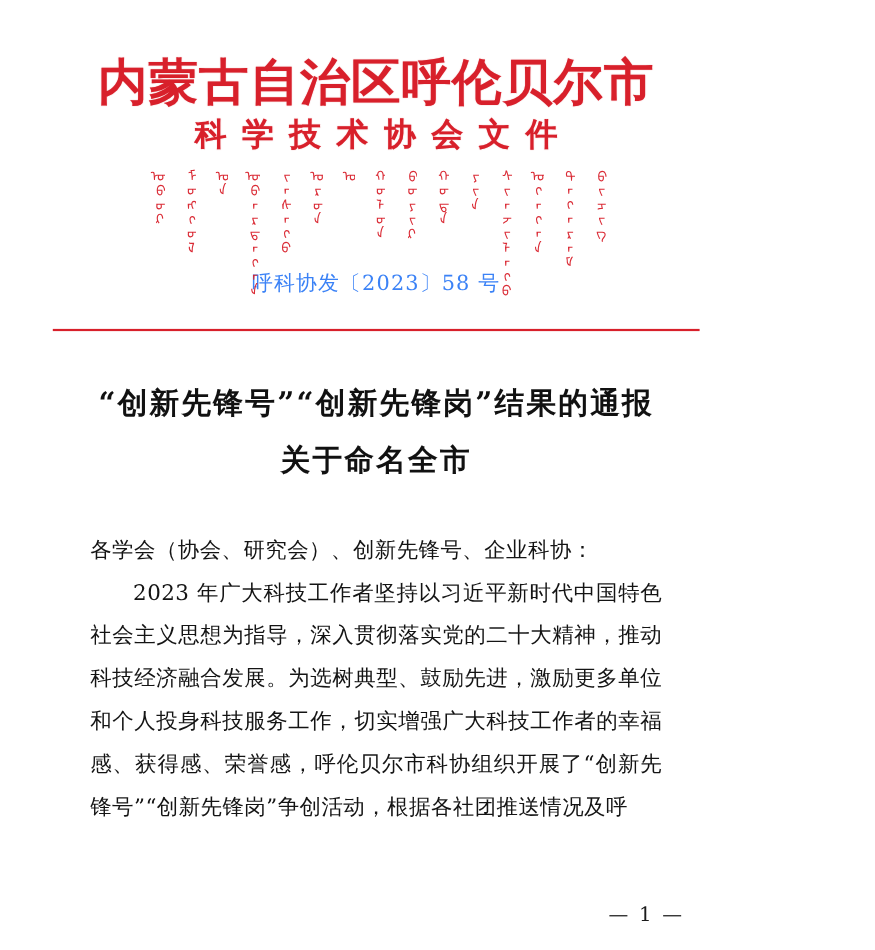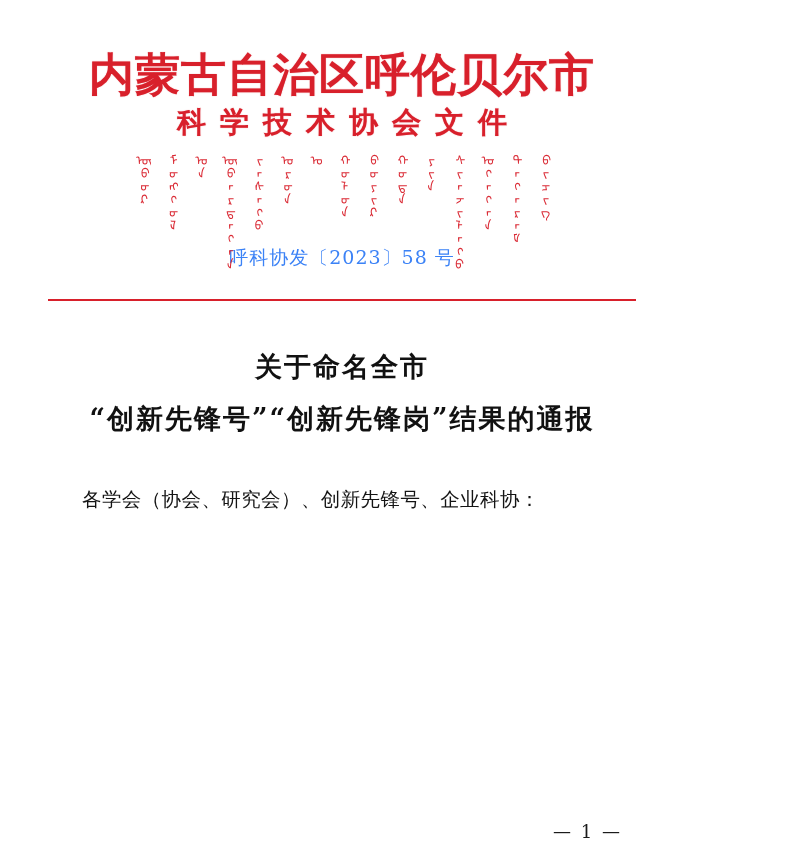--- a/index.html
+++ b/index.html
@@ -154,23 +154,24 @@
       <span class="mong-col">ᠲᠡᠭᠡᠷᠡᠮ</span>
       <span class="mong-col">ᠪᠢᠴᠢᠭ</span>
     </div>
   </div>
 
   <div class="doc-number">呼科协发〔2023〕58 号</div>
 
   <div class="red-rule"></div>
 
   <div class="title-block">
+    <div class="title-line title-line2">“创新先锋号”“创新先锋岗”结果的通报</div>
     <div class="title-line">关于命名全市</div>
-    <div class="title-line title-line2">“创新先锋号”“创新先锋岗”结果的通报</div>
   </div>
 
   <div class="body-block">
     <p>各学会（协会、研究会）、创新先锋号、企业科协：</p>
+    <p class="indent">2023 年广大科技工作者坚持以习近平新时代中国特色社会主义思想为指导，深入贯彻落实党的二十大精神，推动科技经济融合发展。为选树典型、鼓励先进，激励更多单位和个人投身科技服务工作，切实增强广大科技工作者的幸福感、获得感、荣誉感，呼伦贝尔市科协组织开展了“创新先锋号”“创新先锋岗”争创活动，根据各社团推送情况及呼</p>
   </div>
 
   <div class="page-footer">— 1 —</div>
 
 </div>
 
 </body></html>

